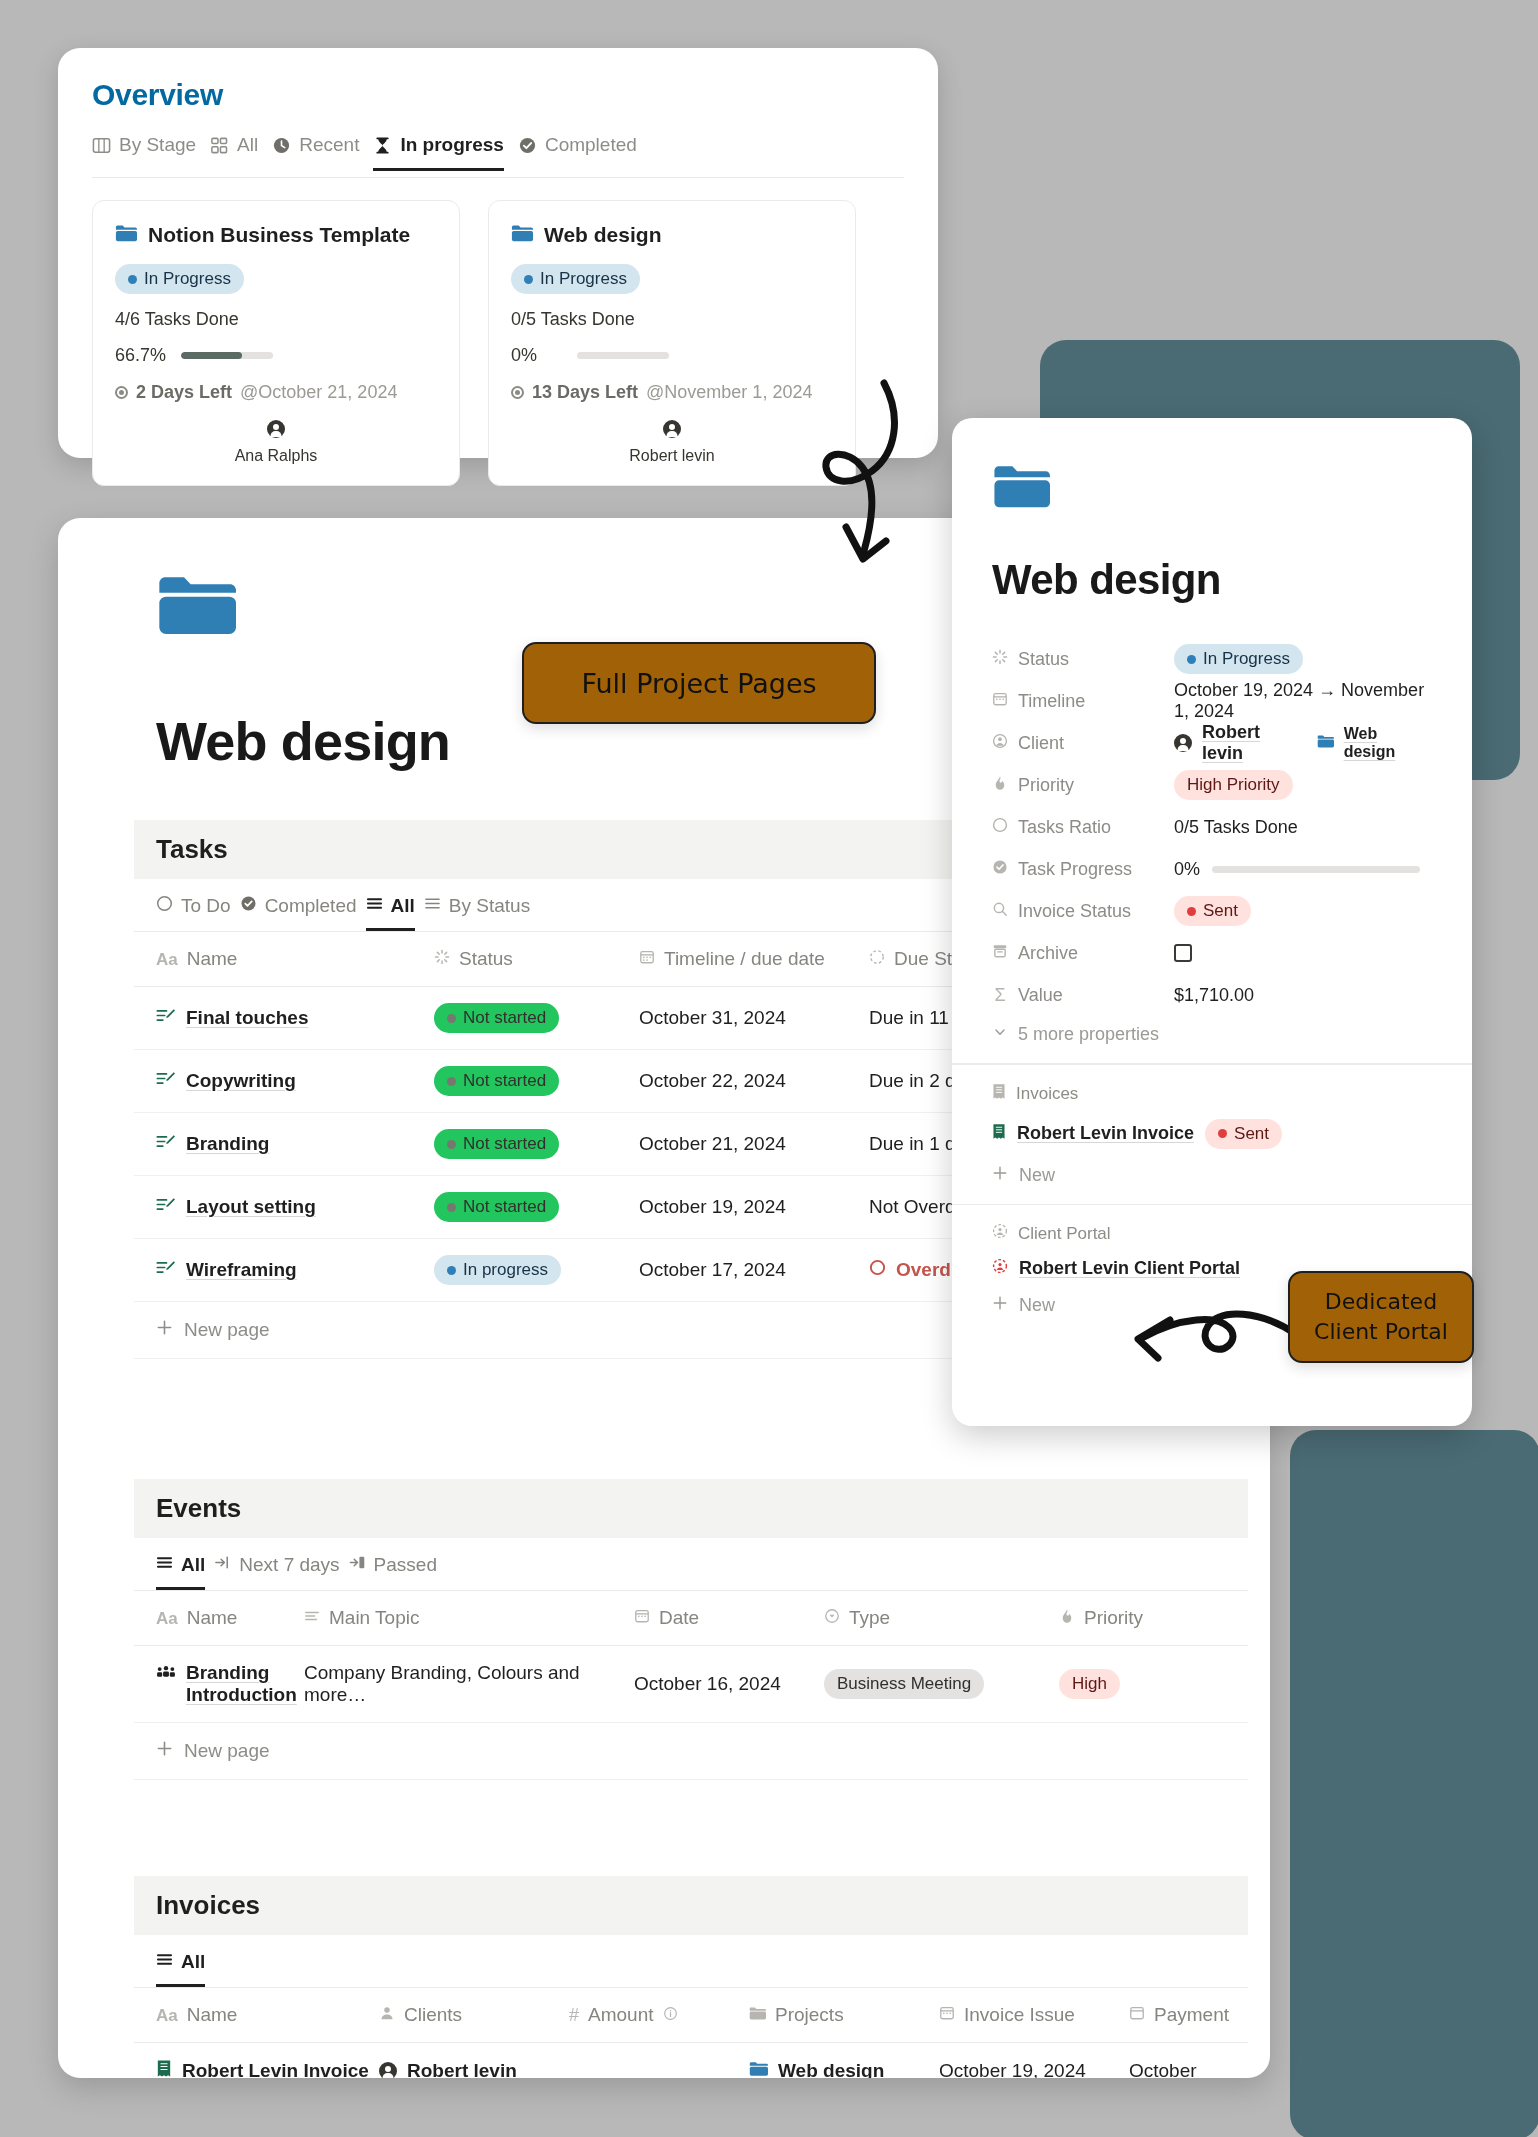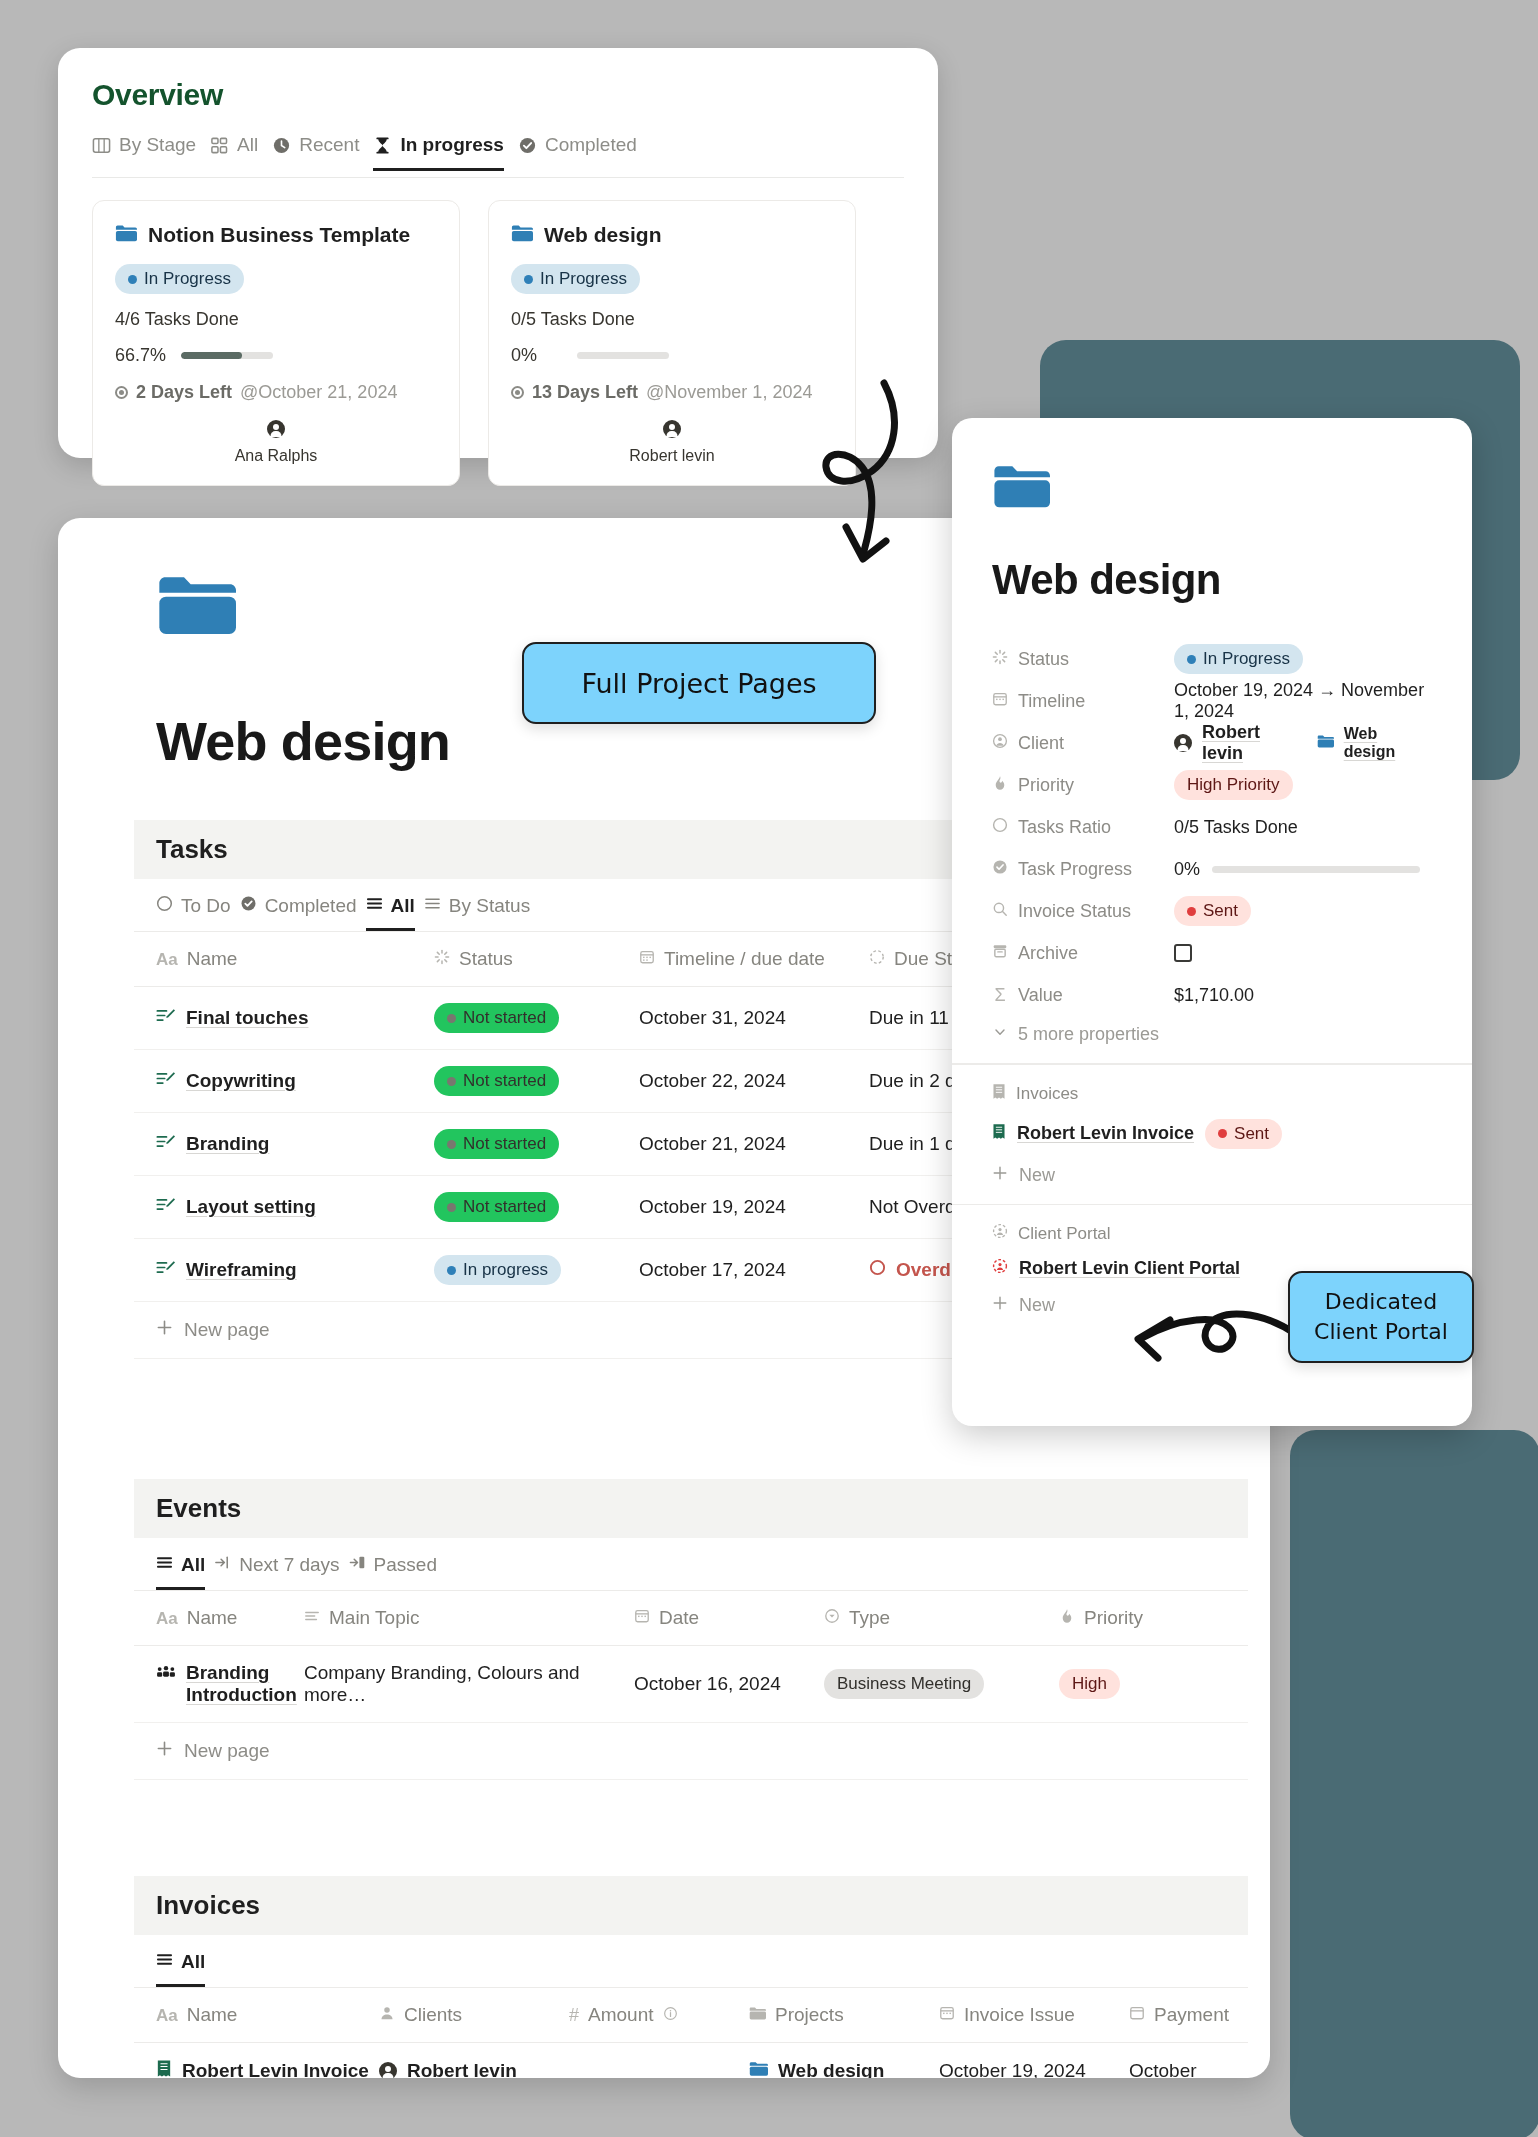--- a/index.html
+++ b/index.html
@@ -23,21 +23,21 @@
   .win-overview {
     position: absolute;
     left: 58px; top: 48px;
     width: 880px; height: 410px;
     background: #fff;
     border-radius: 22px;
     box-shadow: 0 8px 26px rgba(0,0,0,0.16);
     padding: 30px 34px 0 34px;
   }
   .ov-title {
-    font-size: 30px; font-weight: bold; color: #14532d;
+    font-size: 30px; font-weight: bold; color: #0369a1;
     letter-spacing: -0.3px;
     margin-bottom: 22px;
   }
   .ov-tabs {
     display: flex; align-items: flex-end; gap: 14px;
     border-bottom: 1.5px solid #e9e9e7;
     padding-bottom: 6px;
   }
   .ov-tab {
     display: flex; align-items: center; gap: 8px;
@@ -155,21 +155,21 @@
   .checkbox-sq { width: 18px; height: 18px; border: 2px solid #3a3a37; border-radius: 3px; background: #fff; }
   .more-props { display:flex; align-items:center; gap: 10px; font-size: 18px; color: #9b9a95; margin-top: 8px; cursor:pointer;}
   .det-divider { height:1.5px; background:#ecebe9; margin: 18px -40px 18px -40px; }
   .sub-label { display:flex; align-items:center; gap:10px; font-size:17px; color:#8d8c87; margin-bottom: 14px; }
   .sub-item { display:flex; align-items:center; gap:11px; font-size:18px; color:#1f1f1f; margin-bottom: 16px; }
   .sub-new { display:flex; align-items:center; gap:11px; font-size:18px; color:#9b9a95; cursor:pointer; }
 
   
   .callout {
     position: absolute;
-    background: #7dd3fc;
+    background: #a16207;
     border: 2.5px solid #1f1f1f;
     border-radius: 14px;
     display: flex; align-items: center; justify-content: center;
     text-align: center;
     font-family: "DejaVu Sans", sans-serif;
     color: #111;
     box-shadow: 0 5px 14px rgba(0,0,0,0.13);
   }
   .callout-full { left: 522px; top: 642px; width: 354px; height: 82px; font-size: 27px; }
   .callout-portal { left: 1288px; top: 1271px; width: 186px; height: 92px; font-size: 22px; line-height: 1.35; }

